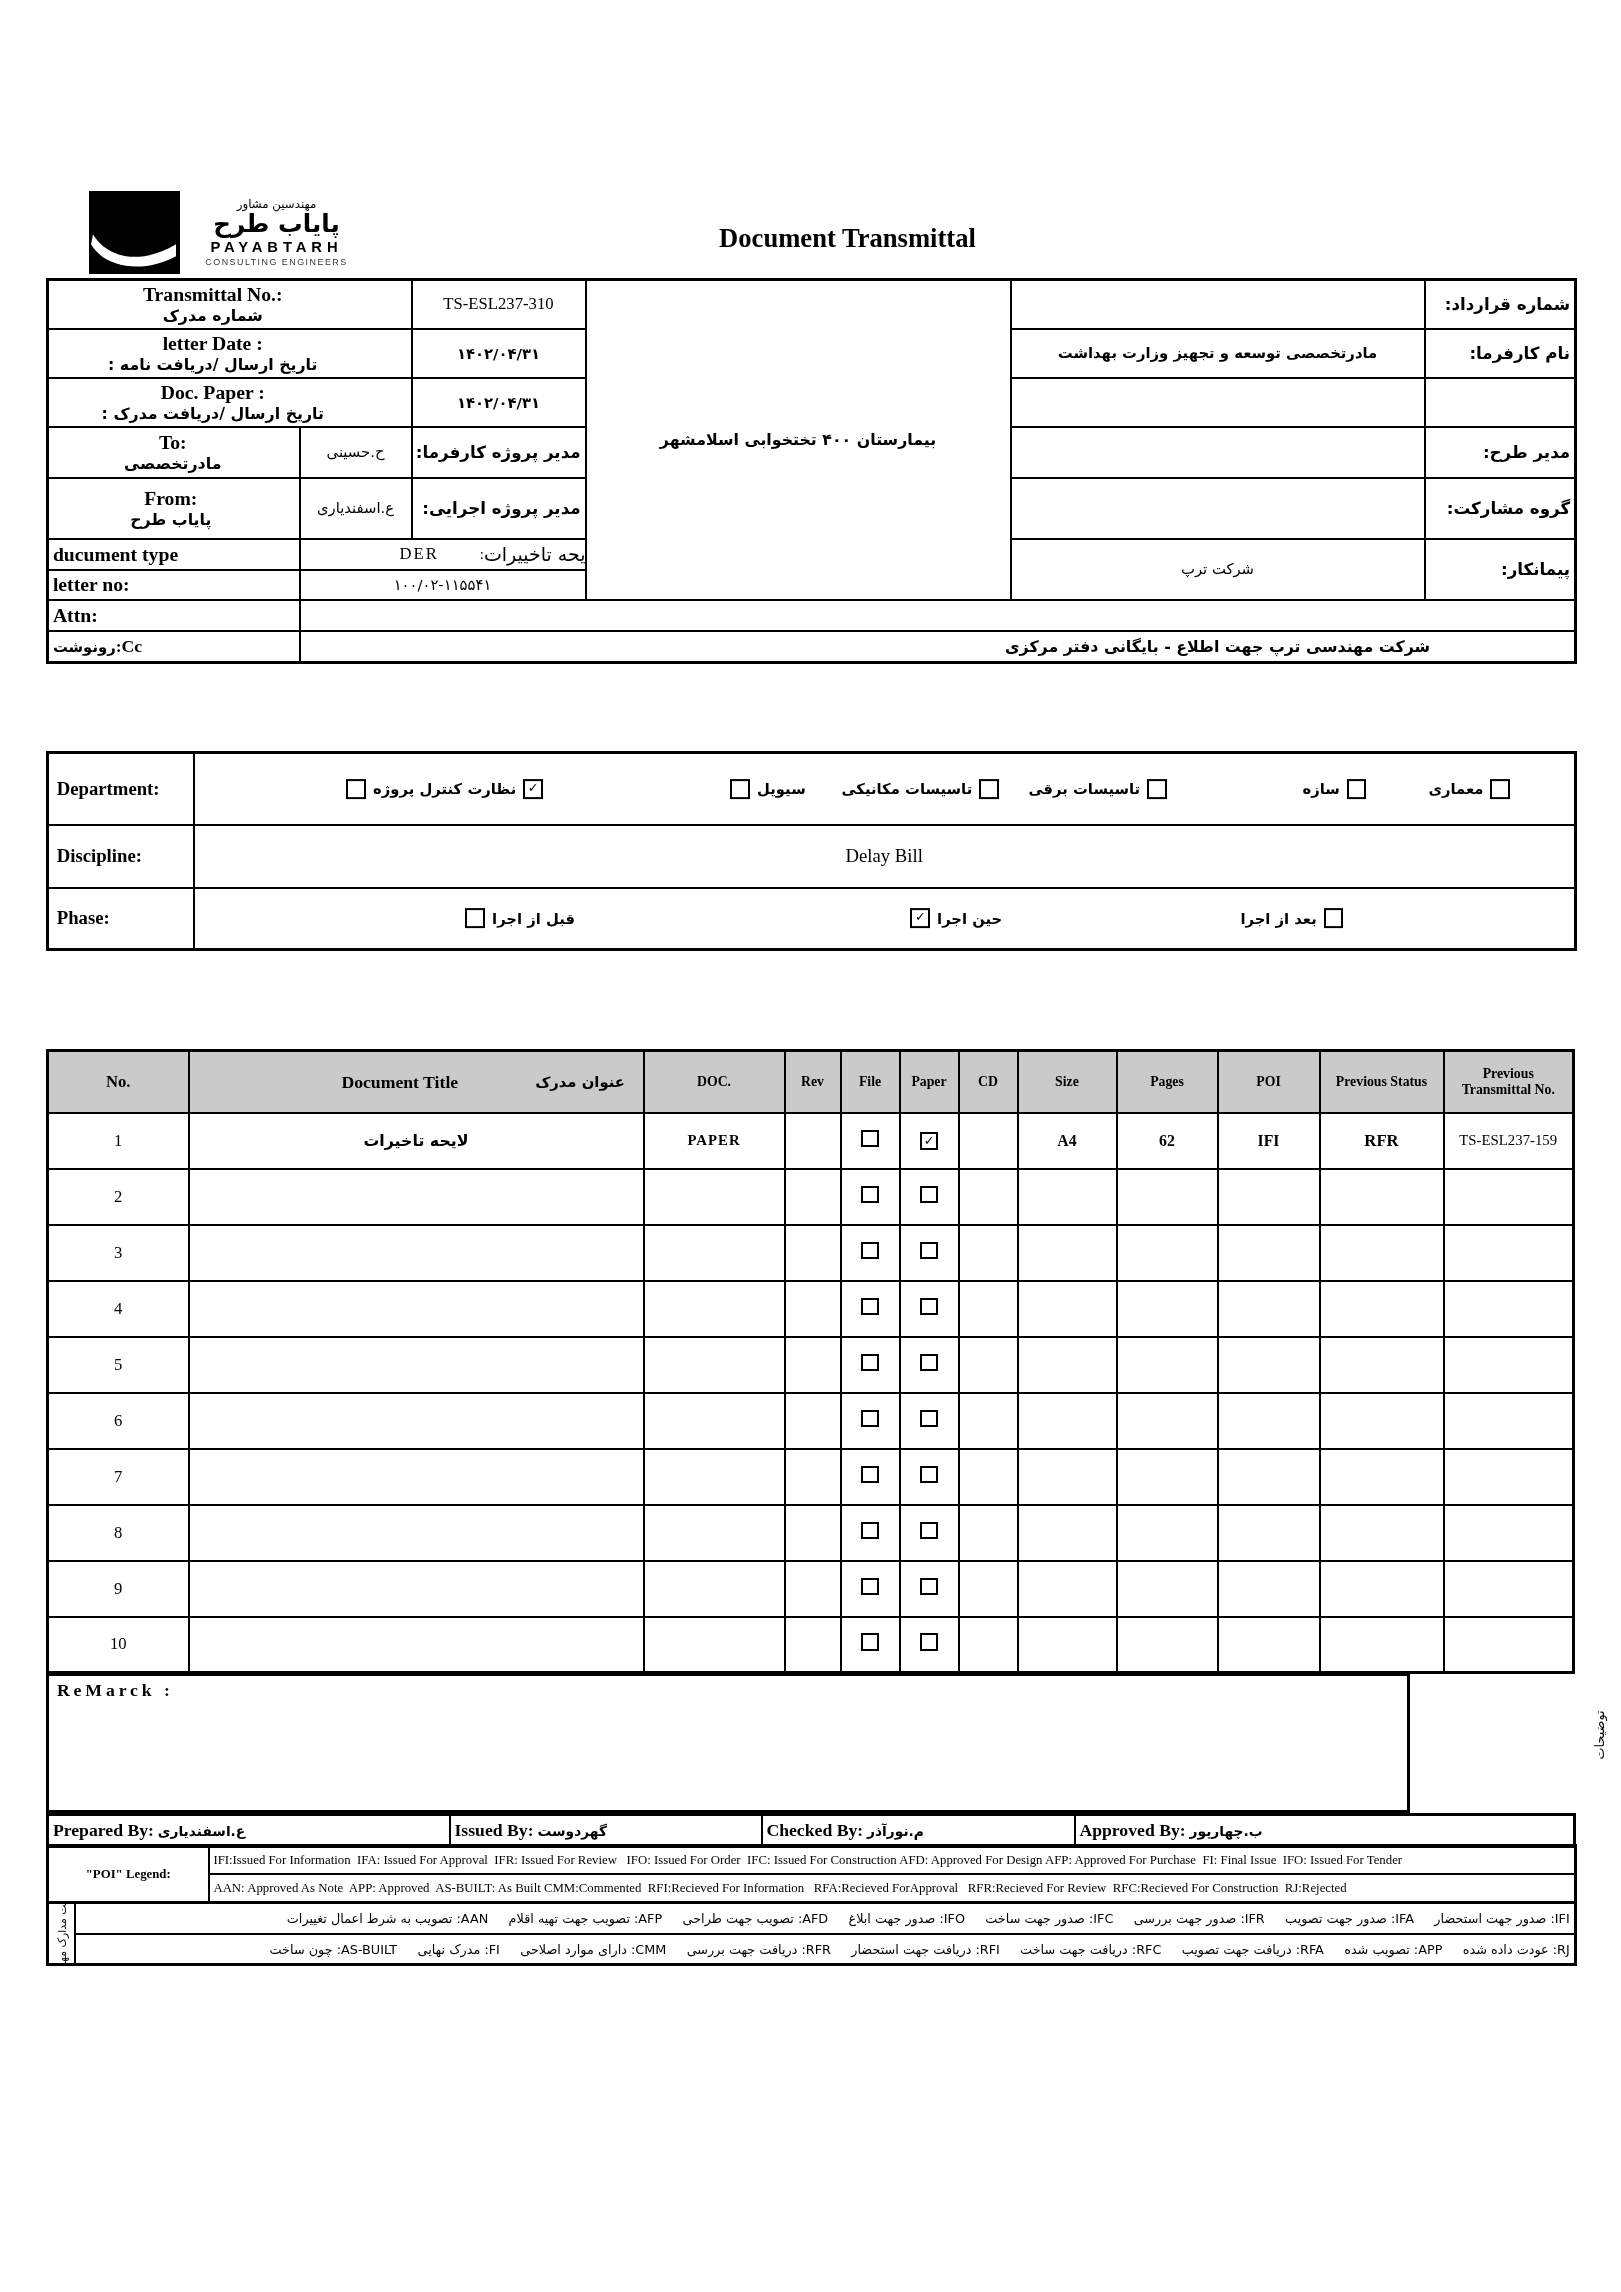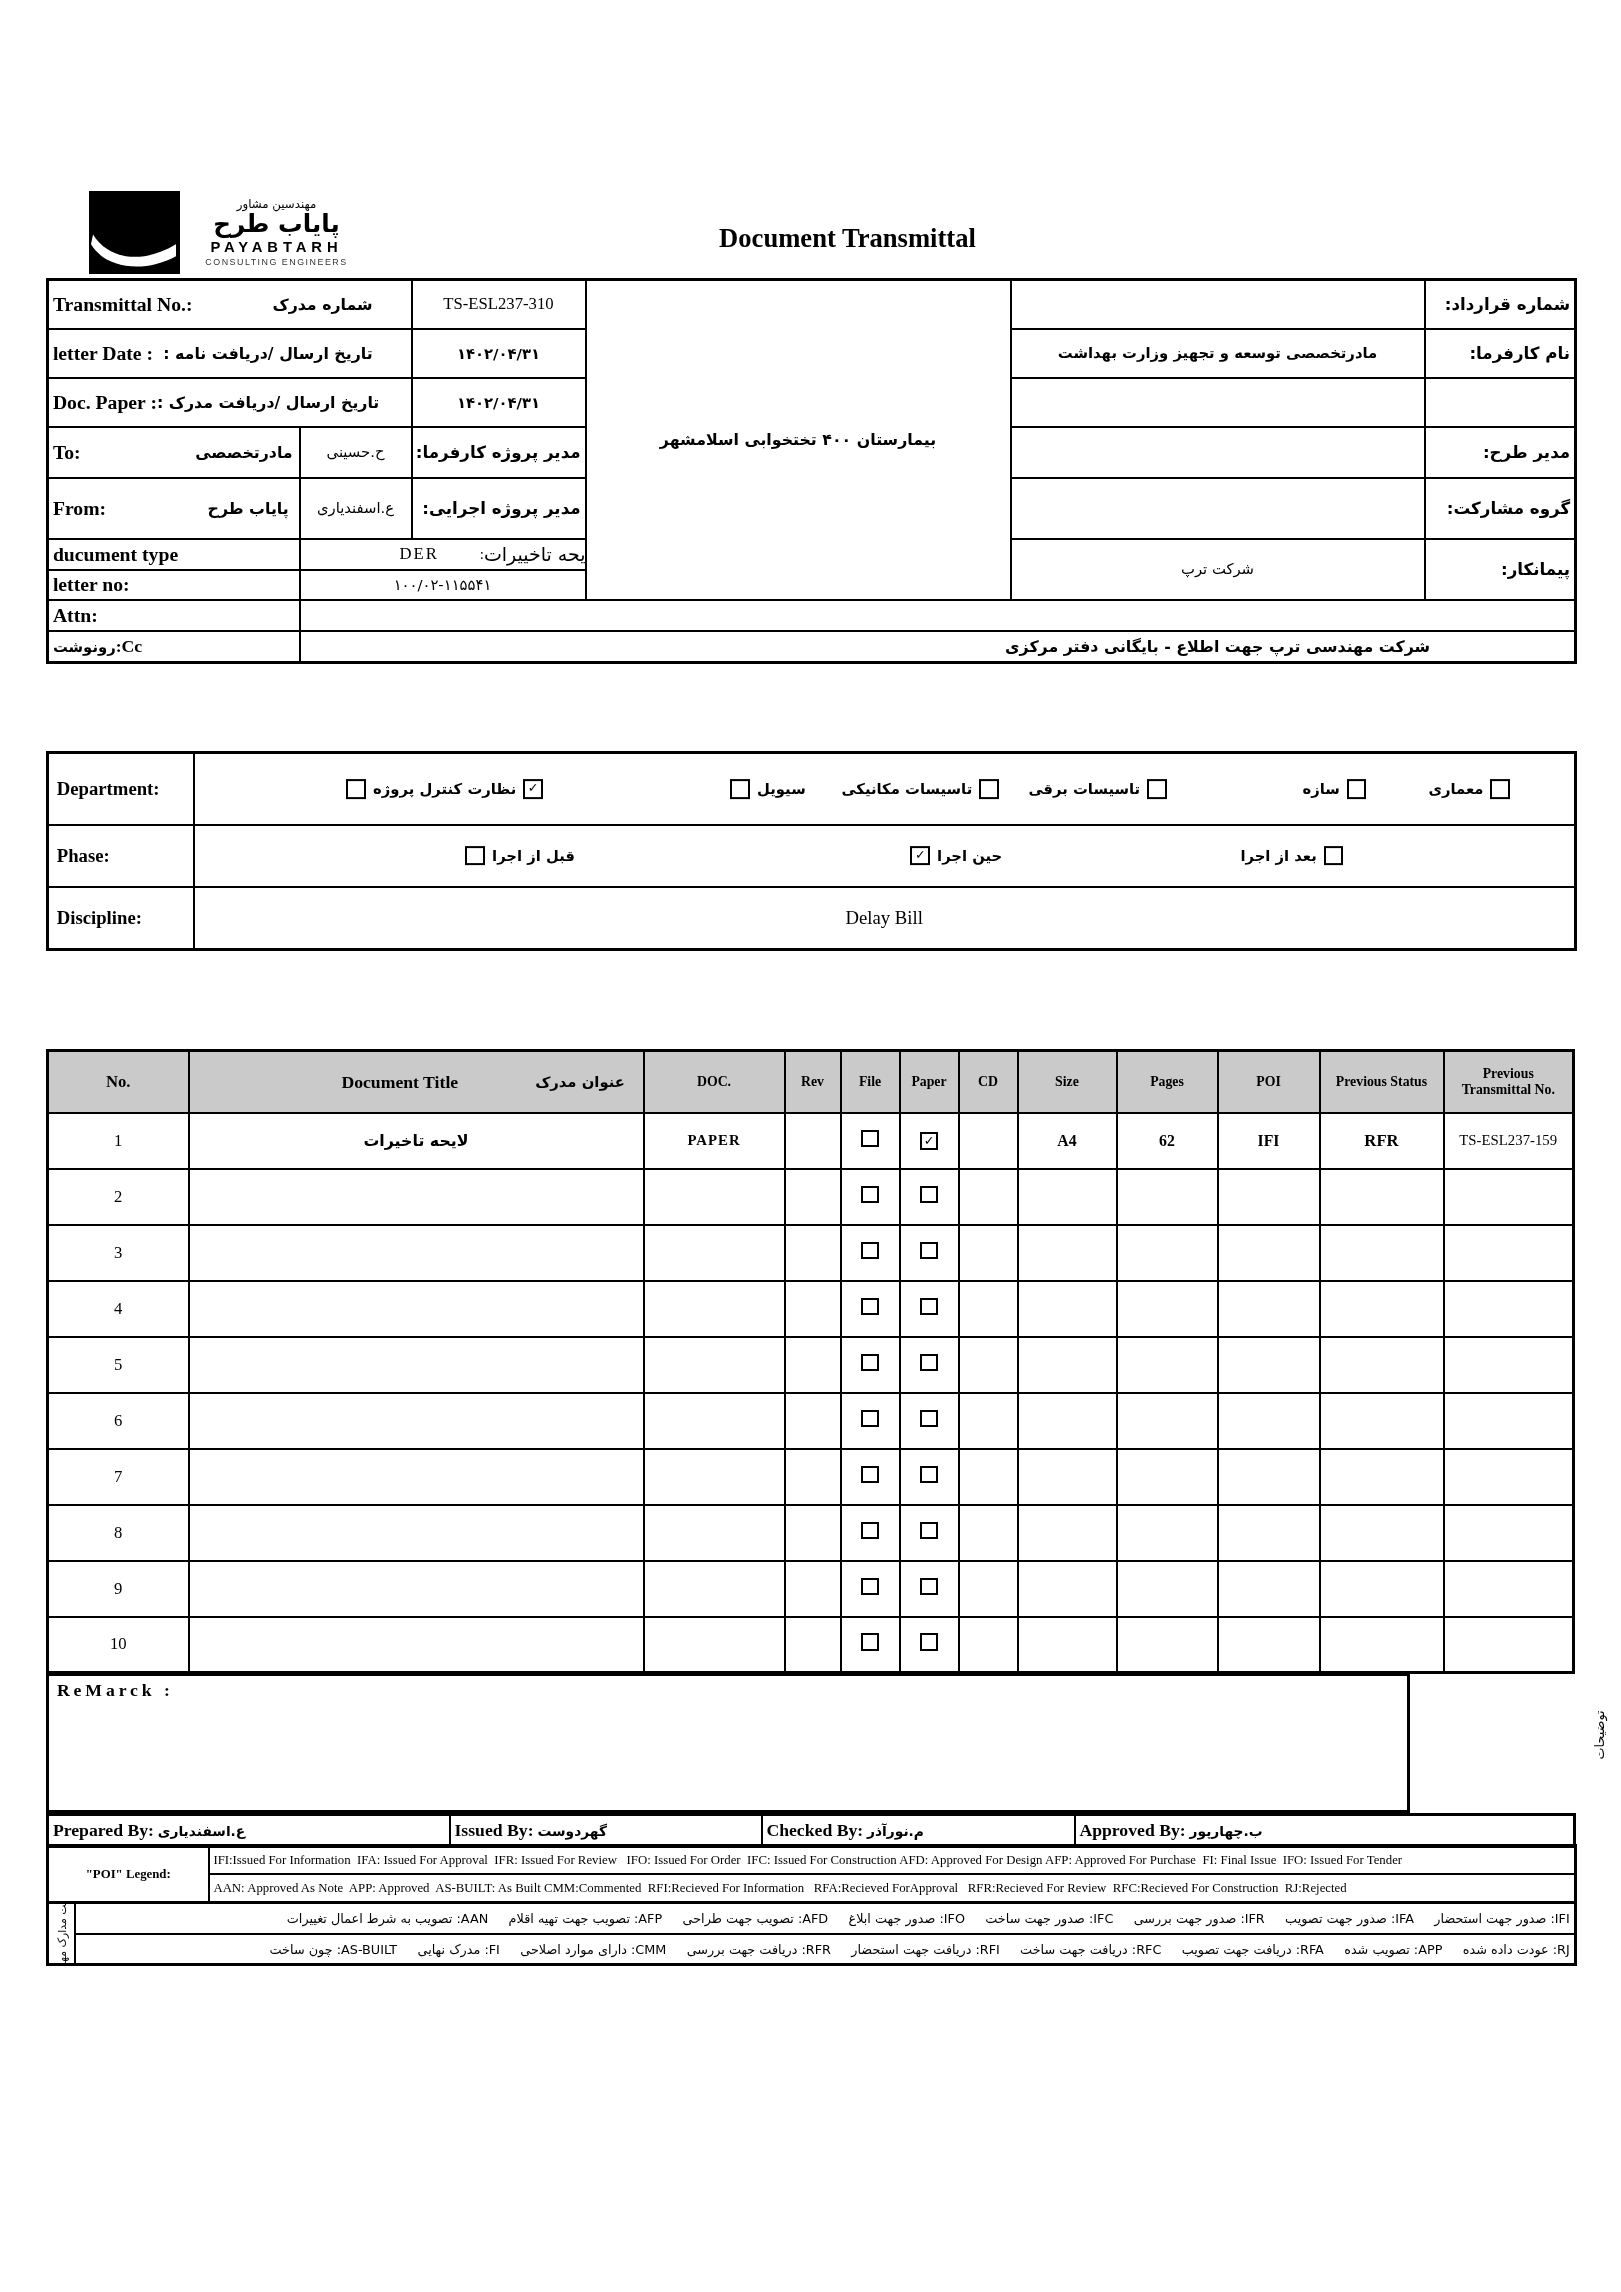--- a/index.html
+++ b/index.html
@@ -24,21 +24,21 @@
   .t-top{left:46px;top:278px;width:1528px;}
   .t-dept{left:46px;top:751px;width:1528px;}
   .t-doc{left:46px;top:1049px;width:1528px;}
   .t-sig{left:46px;top:1813px;width:1528px;}
   .t-poi{left:46px;top:1844px;width:1528px;}
   .t-fal{left:46px;top:1901px;width:1528px;}
 
   .en-lbl{font-weight:bold;font-size:19.7px;white-space:nowrap;}
   .fa{font-family:"DejaVu Sans",sans-serif;direction:rtl;}
   .fa-lbl{font-family:"DejaVu Sans",sans-serif;direction:rtl;font-weight:bold;font-size:15.8px;white-space:nowrap;}
-  .pair{display:flex;justify-content:space-between;align-items:center;}
+  .pair{display:flex;justify-content:space-between;align-items:center;flex-direction:column;}
   .pr35{padding-right:34px;}
   .val-c{text-align:center;font-size:16.7px;}
   .fa-val{font-family:"DejaVu Sans",sans-serif;direction:rtl;font-size:14.8px;font-weight:bold;}
   .rlabel{font-family:"DejaVu Sans",sans-serif;direction:rtl;text-align:right;font-weight:bold;font-size:16.7px;white-space:nowrap;padding-right:2px;}
   .center-cell{text-align:center;margin-left:8px;}
   .ltr{direction:ltr;}
 
   
   .cbx{display:inline-block;width:15.8px;height:15.8px;border:2px solid #000;background:#fff;
        line-height:13.8px;font-size:12.8px;text-align:center;font-family:"DejaVu Sans",sans-serif;
@@ -248,42 +248,42 @@
                 <span class="cbx">✓</span>
                 <span>نظارت</span>
               </span>
               <span class="ditem">
                 <span>کنترل پروژه</span>
                 <span class="cbx"></span>
               </span>
             </div>
           </td>
     </tr>
+    <tr style="height:63px">
+      <td><span class="side-lbl">Discipline:</span></td>
+      <td class="disc-val">Delay Bill</td>
+    </tr>
     <tr style="height:62px">
       <td><span class="side-lbl">Phase:</span></td>
       <td style="position:relative">
             <div class="chk-row" id="phase-row">
               <span class="ditem">
                 <span class="cbx"></span>
                 <span>بعد از اجرا</span>
               </span>
               <span class="ditem">
                 <span>حین اجرا</span>
                 <span class="cbx">✓</span>
               </span>
               <span class="ditem">
                 <span>قبل از اجرا</span>
                 <span class="cbx"></span>
               </span>
             </div>
           </td>
-    </tr>
-    <tr style="height:63px">
-      <td><span class="side-lbl">Discipline:</span></td>
-      <td class="disc-val">Delay Bill</td>
     </tr>
   </tbody>
     </table>
 
   <table class="ft t-doc">
     <colgroup>
       <col style="width:141px">
         <col style="width:455px">
         <col style="width:141px">
         <col style="width:56px">

